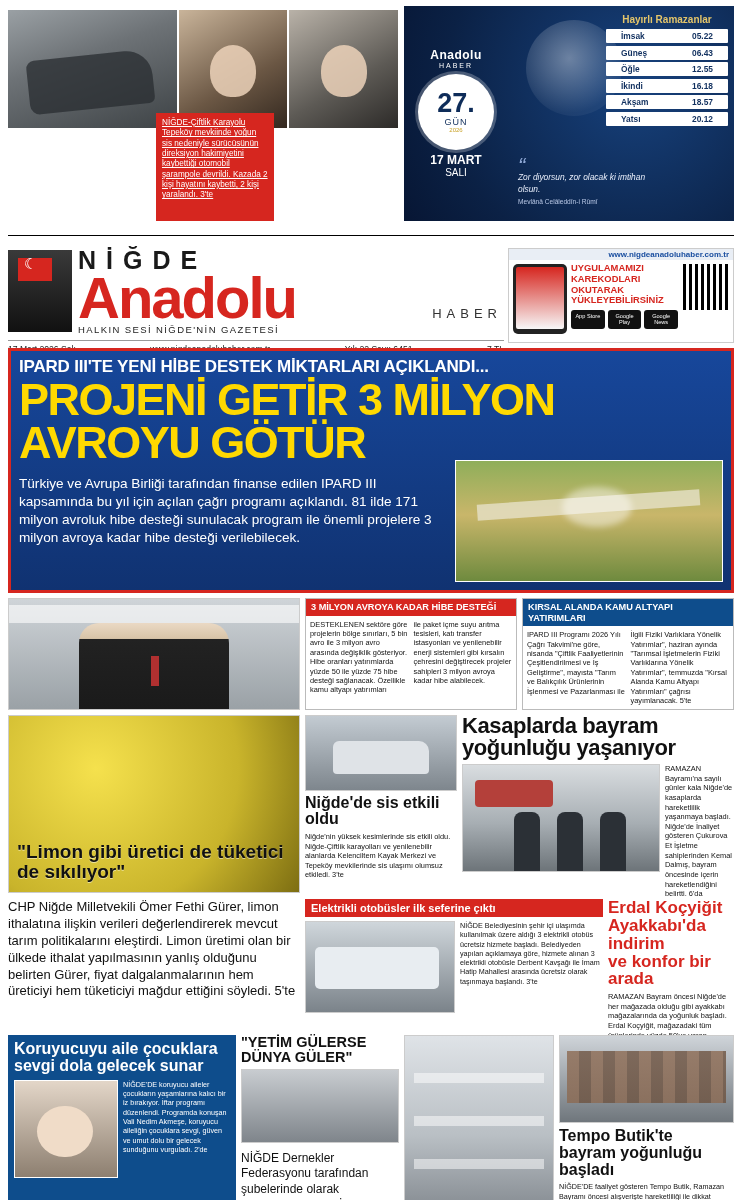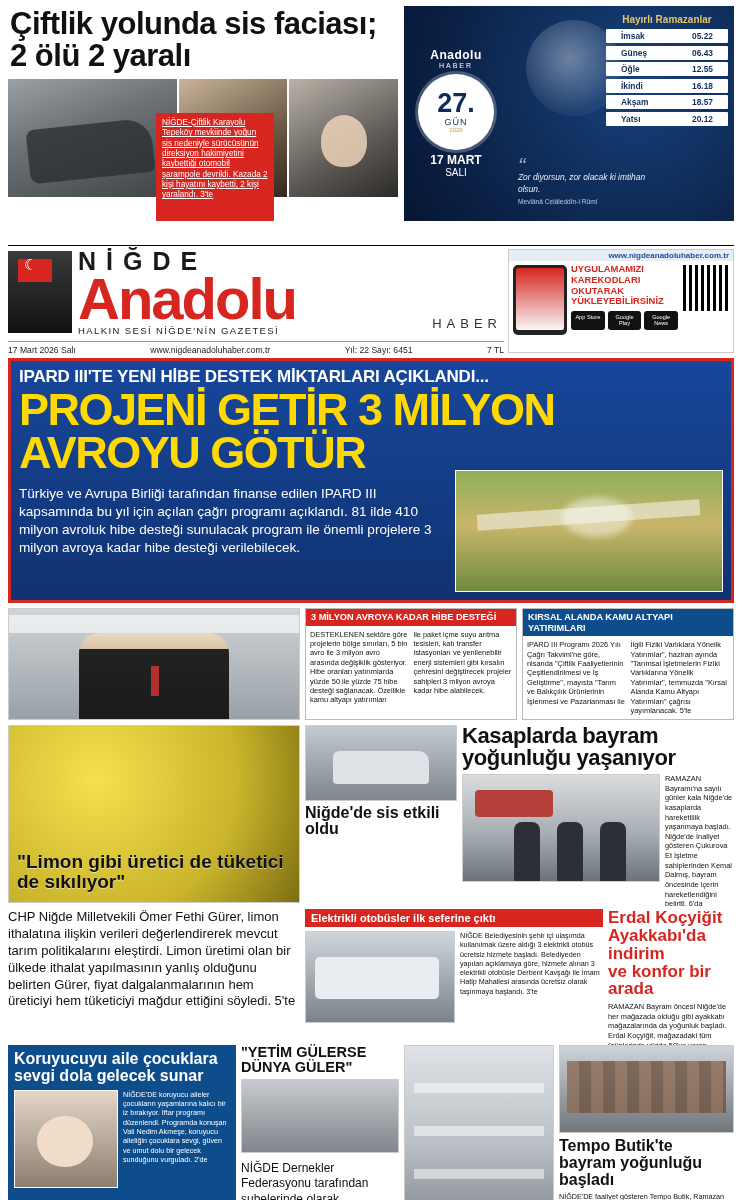--- a/index.html
+++ b/index.html
@@ -54,21 +54,21 @@
     border-radius: 50%; background: radial-gradient(circle at 45% 40%, rgba(255,255,255,.38), rgba(255,255,255,.05) 70%); }
   .quote { position: absolute; left: 10px; bottom: 14px; width: 140px; color: #e8eefb; font-size: 8.4px; line-height: 1.35; font-style: italic; }
   .quote .mark { font-size: 22px; line-height: .6; color: #8fa8d6; display: block; }
   .quote .src { font-size: 6.6px; color: #b9c8e6; margin-top: 3px; font-style: normal; }
   .tr-right { width: 128px; padding: 8px 6px 6px 0; }
   .tr-right h4 { color: #e4c56a; font-size: 10px; text-align: center; margin-bottom: 4px; line-height: 1.1; }
   .prayer { display: flex; justify-content: space-between; background: #fff; color: #11305f;
     font-size: 8.4px; font-weight: bold; padding: 2px 15px; margin-bottom: 2.5px; border-radius: 1px; }
 
   
-  .masthead { display: flex; gap: 4px; margin-top: 24px; height: 108px; border-top: 1px solid #000; padding-top: 3px; }
+  .masthead { display: flex; gap: 4px; margin-top: 14px; height: 108px; border-top: 1px solid #000; padding-top: 12px; }
   .mh-left { width: 496px; position: relative; }
   .mh-flagman { position: absolute; left: 0; top: 2px; width: 64px; height: 82px;
     background: linear-gradient(180deg,#3a3a3a,#111); }
   .mh-flagman .flag { position: absolute; left: 10px; top: 8px; width: 34px; height: 23px; background: #d6261f; }
   .mh-flagman .flag:after { content:"☾"; position: absolute; left: 6px; top: -3px; color: #fff; font-size: 15px; }
   .mh-title { margin-left: 70px; }
   .mh-nigde { font-size: 25px; font-weight: bold; letter-spacing: 10px; color: #1a1a1a; line-height: 1; }
   .mh-anadolu { font-size: 58px; font-weight: bold; color: #d6261f; letter-spacing: -2px; line-height: .86; }
   .mh-slogan { font-size: 9.5px; letter-spacing: 1.4px; color: #222; margin-top: 1px; }
   .mh-haber { position: absolute; right: 2px; bottom: 22px; font-size: 13px; letter-spacing: 5px; color: #333; }
@@ -174,21 +174,20 @@
   .tempo p { font-size: 7.2px; line-height: 1.3; margin-top: 4px; }
 </style>
 </head>
 <body>
 
 <div class="page">
 
   <div class="top-strip">
 
     <div class="top-left">
-      <div class="headline">Çiftlik yolunda sis faciası; 2 ölü 2 yaralı</div>
       <div class="photo-row">
         <div class="ph crash">
             <div class="wreck"></div>
           </div>
         <div class="ph p1">
             <div class="face"></div>
           </div>
         <div class="ph p2">
             <div class="face"></div>
           </div>
@@ -288,21 +287,21 @@
       </div>
     </div>
   </div>
 
   <div class="lead">
     <div class="kicker">IPARD III'TE YENİ HİBE DESTEK MİKTARLARI AÇIKLANDI...</div>
     <div class="lead-h">
       <span>PROJENİ GETİR 3 MİLYON</span>
       <span class="l2">AVROYU GÖTÜR</span>
     </div>
-    <div class="lead-body">Türkiye ve Avrupa Birliği tarafından finanse edilen IPARD III kapsamında bu yıl için açılan çağrı programı açıklandı. 81 ilde 410 milyon avroluk hibe desteği sunulacak program ile önemli projelere 3 milyon avroya kadar hibe desteği verilebilecek.</div>
+    <div class="lead-body">Türkiye ve Avrupa Birliği tarafından finanse edilen IPARD III kapsamında bu yıl için açılan çağrı programı açıklandı. 81 ilde 171 milyon avroluk hibe desteği sunulacak program ile önemli projelere 3 milyon avroya kadar hibe desteği verilebilecek.</div>
     <div class="lead-photo">
       <div class="road"></div>
         <div class="dust"></div>
     </div>
   </div>
 
   <div class="boxrow">
     <div class="bx-photo">
       <div class="banner"></div>
         <div class="man"></div>
@@ -326,20 +325,21 @@
 
   <div class="mid">
     <div class="lemon">
       <div class="lq">"Limon gibi üretici de tüketici de sıkılıyor"</div>
     </div>
     <div class="sis">
       <div class="sphoto">
           <div class="car"></div>
         </div>
       <h3>Niğde'de sis etkili oldu</h3>
+      <p>Niğde'nin yüksek kesimlerinde sis etkili oldu. Niğde-Çiftlik karayolları ve yenilenebilir alanlarda Kelenciltem Kayak Merkezi ve Tepeköy mevkilerinde sis ulaşımı olumsuz etkiledi. 3'te</p>
     </div>
     <div class="kasap">
       <h2>
         <span>Kasaplarda bayram</span><br>
         <span>yoğunluğu yaşanıyor</span>
       </h2>
       <div class="row">
         <div class="kphoto">
           <div class="meat"></div>
           <div class="p" style="left:26%"></div>

